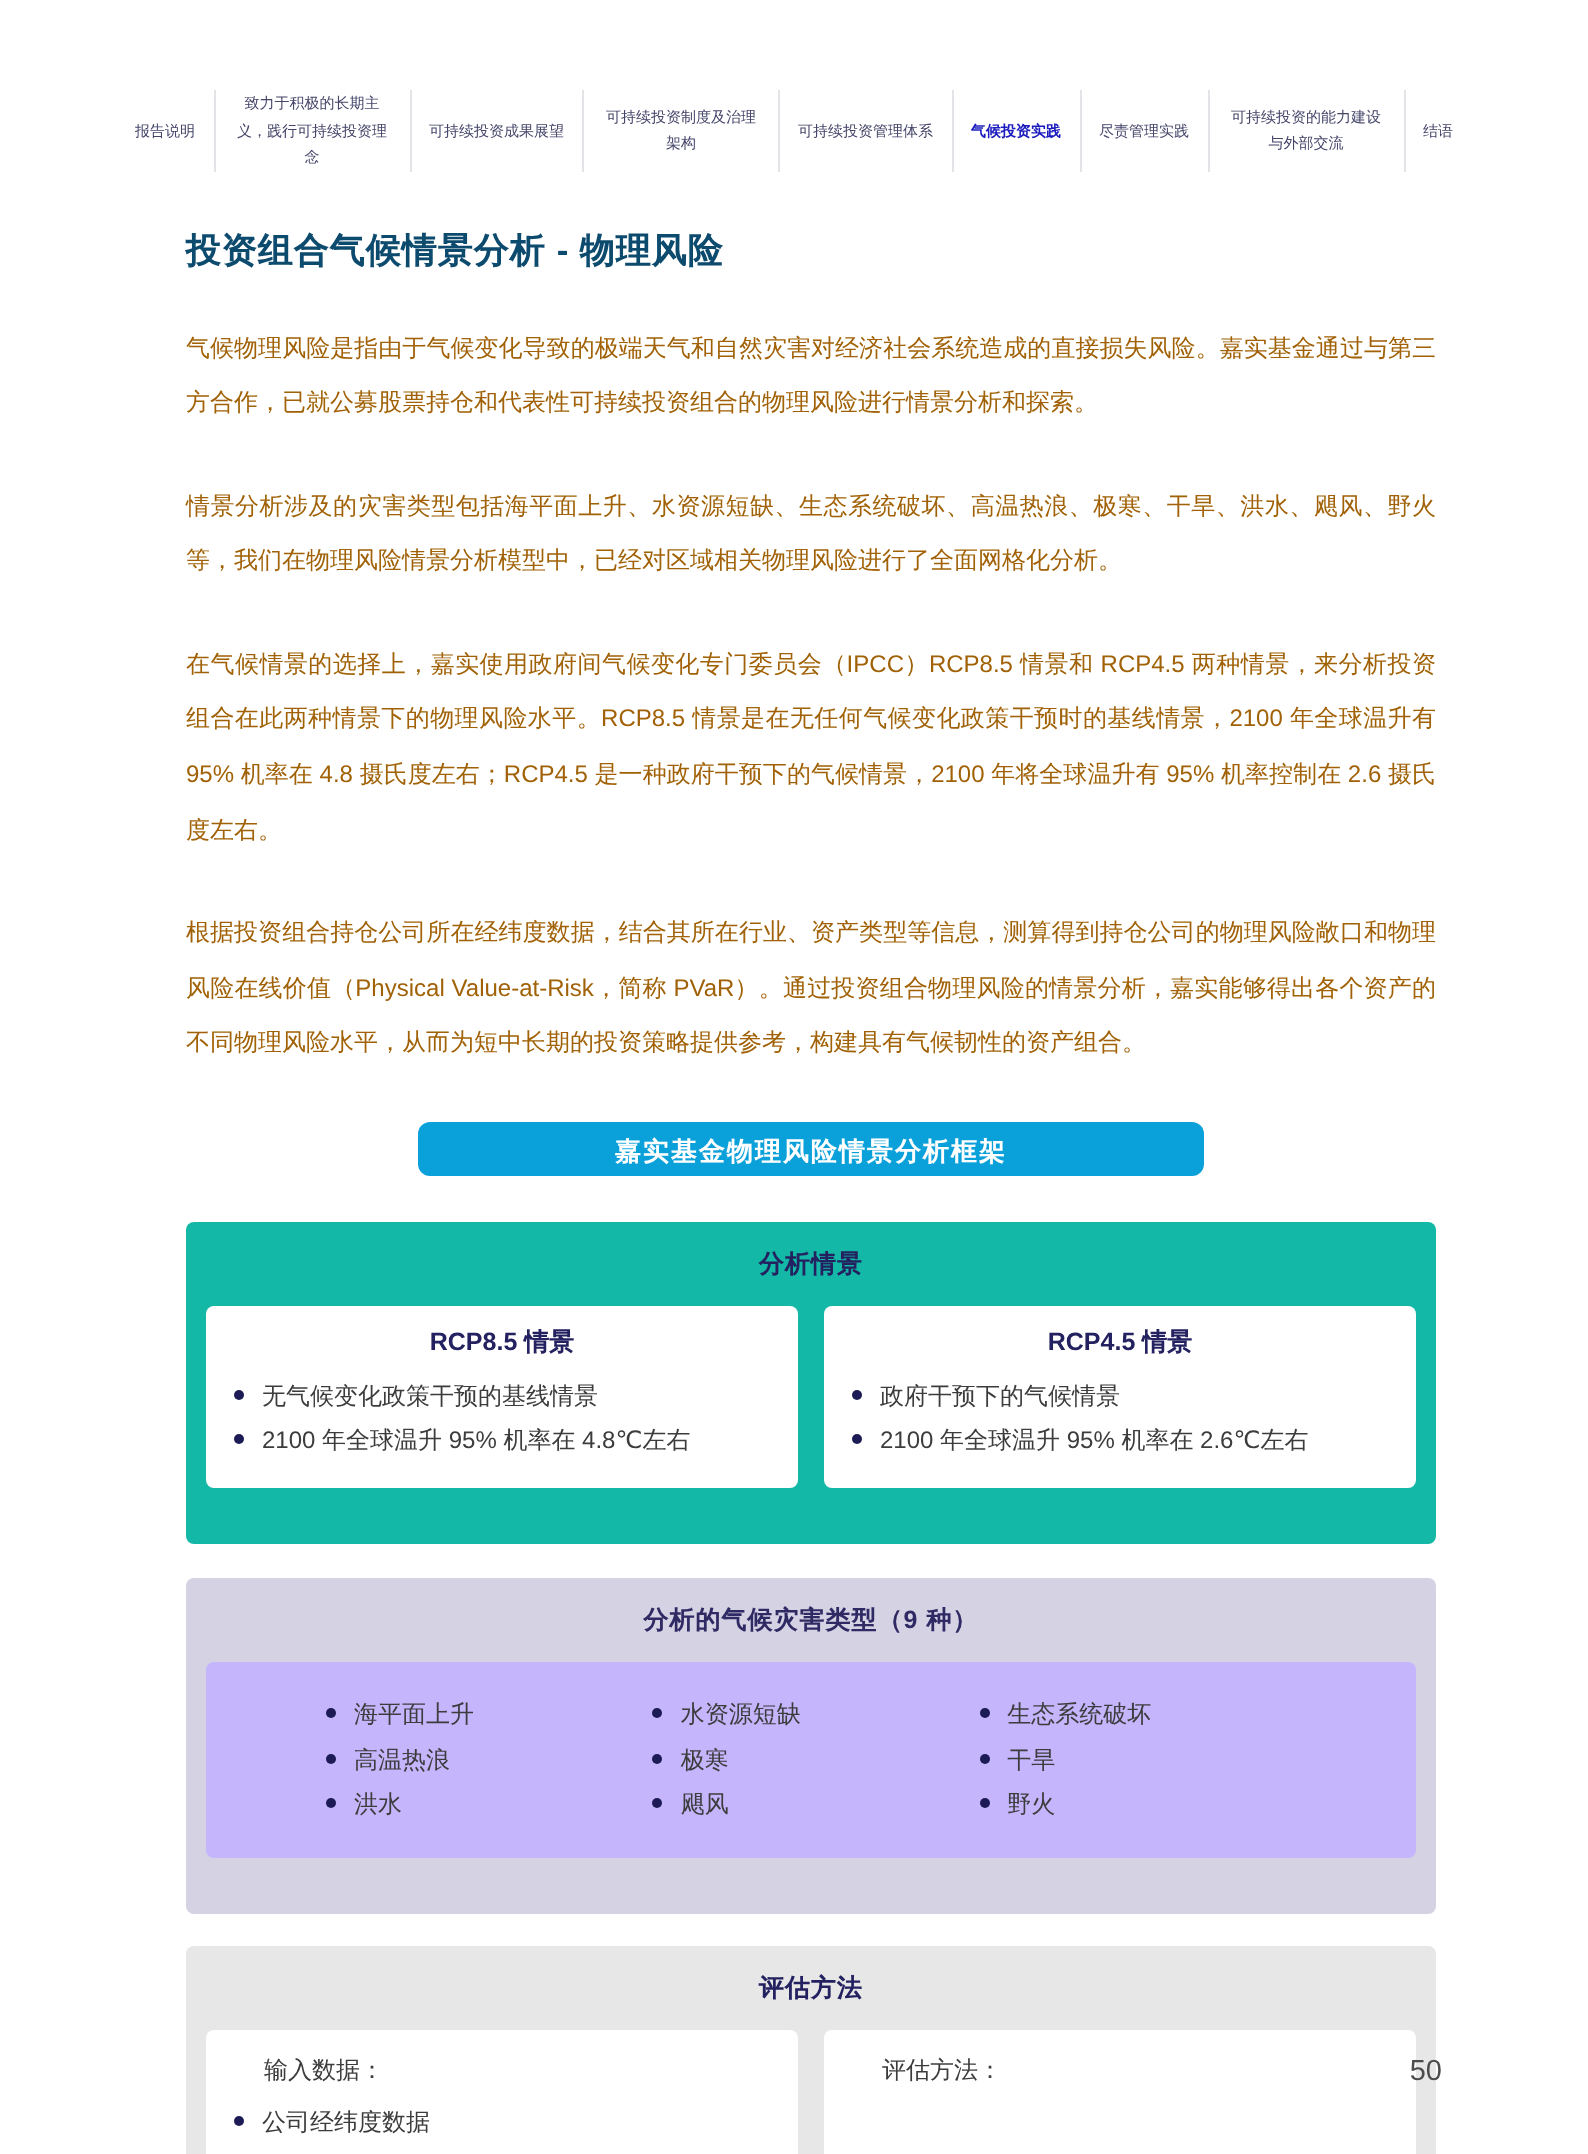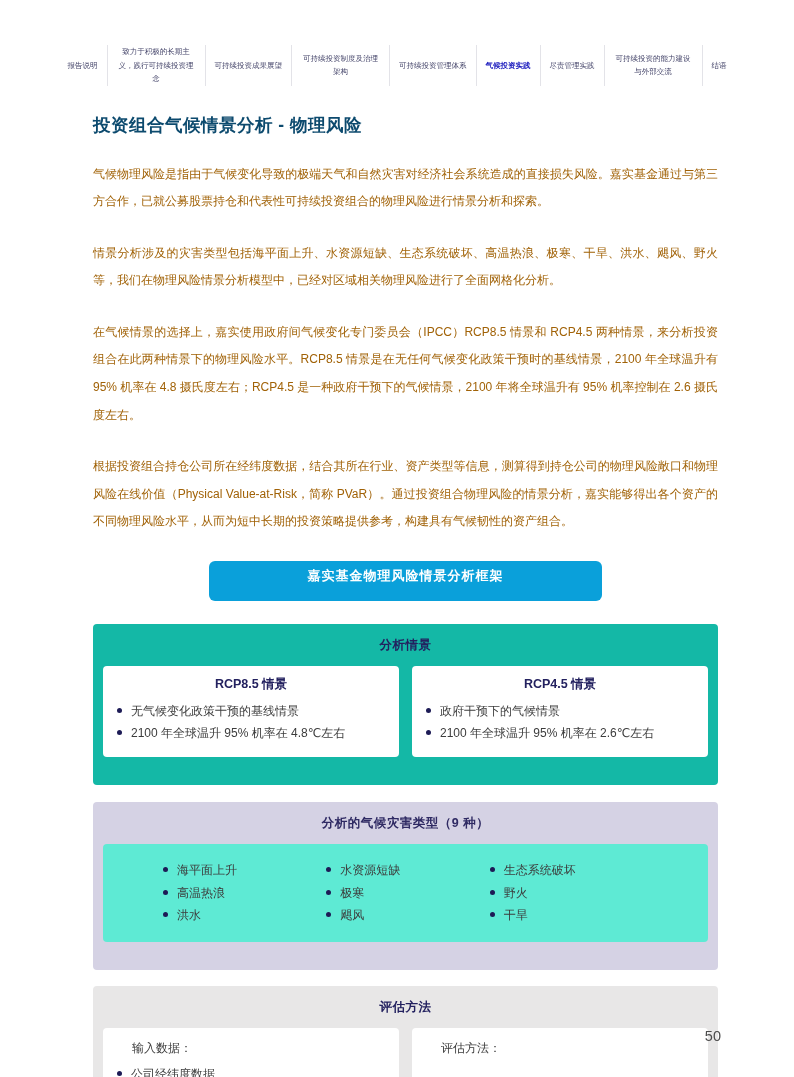--- a/index.html
+++ b/index.html
@@ -28,21 +28,21 @@
     margin-top:27px;
     font-size:17.5px; font-weight:bold; color:#0c4a6e;
     letter-spacing:0.5px;
   }
   .body-text p {
     margin-top:24px;
     font-size:12px; line-height:2.3; text-align:justify; color:#a16207;
   }
   
   .banner {
-    display:block; width:393px; height:40px; margin:25px auto 0;
+    display:block; width:393px; height:27px; margin:25px auto 0;
     background:#0aa0da; border-radius:6px;
     color:#ffffff; font-size:13px; font-weight:bold;
     text-align:center; line-height:29px; letter-spacing:1px;
   }
   
   .fw-box {
     border-radius:4px; padding:13px 10px 28px;
   }
   .fw-box.scenarios { margin-top:23px; background:#14b8a6; }
   .fw-box.disasters { margin-top:17px; background:#d5d2e4; }
@@ -68,21 +68,21 @@
   ul.bullets li {
     display:flex; align-items:baseline;
     font-size:12px; line-height:1.85; color:#3c3c3c;
   }
   .dot {
     flex:0 0 auto; width:5px; height:5px; border-radius:50%;
     background:#1d1b56; margin-right:9px; position:relative; top:-2px;
   }
   
   .disaster-card {
-    background:#5eead4; border-radius:4px;
+    background:#c4b5fd; border-radius:4px;
     padding:15px 55px 16px 60px;
   }
   .disaster-grid { display:flex; }
   .disaster-grid .col { flex:1; }
   
   .page-number {
     position:absolute; right:73px; top:1028px;
     font-size:14.5px; color:#4c4c4c;
   }
 </style>
@@ -178,25 +178,25 @@
               <span>飓风</span>
             </li>
         </ul>
         <ul class="bullets col">
           <li>
               <span class="dot"></span>
               <span>生态系统破坏</span>
             </li>
           <li>
               <span class="dot"></span>
+              <span>干旱</span>
+            </li>
+          <li>
+              <span class="dot"></span>
               <span>野火</span>
-            </li>
-          <li>
-              <span class="dot"></span>
-              <span>干旱</span>
             </li>
         </ul>
       </div>
     </div>
   </section>
 
   <section class="fw-box methods">
     <div class="fw-title">评估方法</div>
     <div class="card-row">
       <div class="card">

